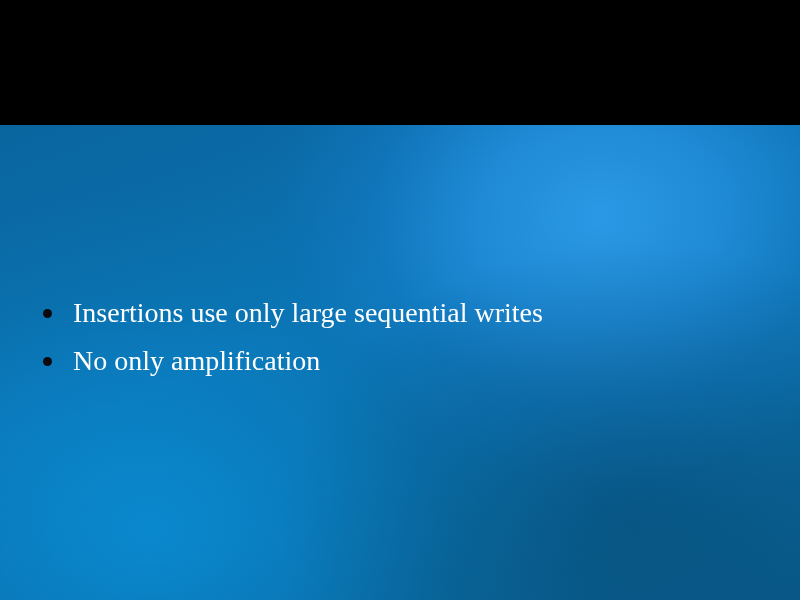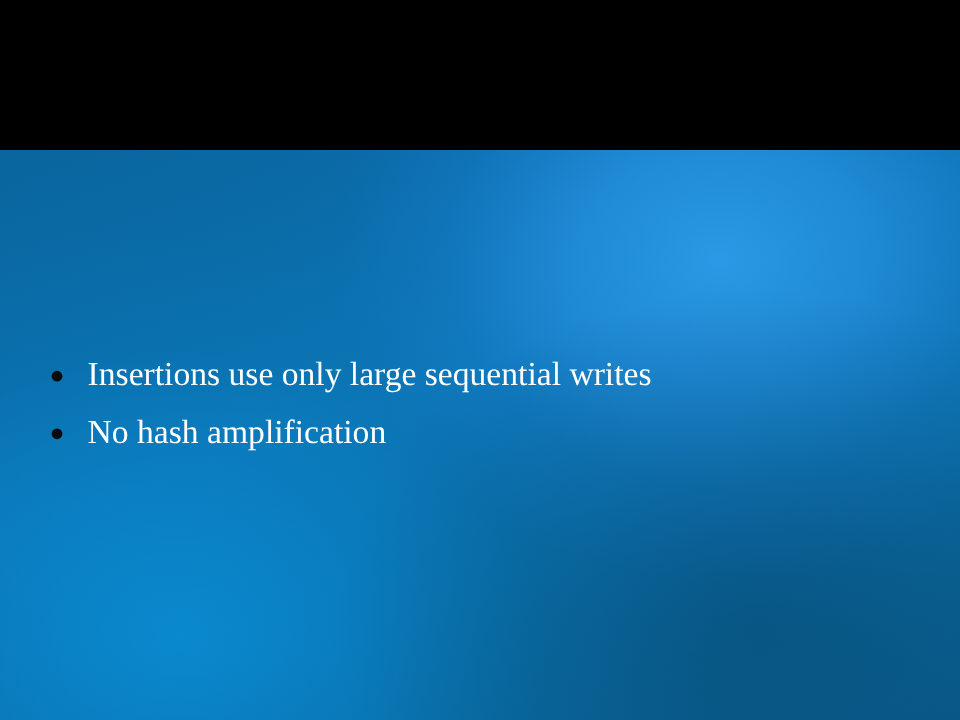--- a/index.html
+++ b/index.html
@@ -165,18 +165,18 @@
     <div class="glow-bottomleft"></div>
     <div class="shade-bottomright"></div>
 
     <ul class="bullet-list">
       <li class="bullet-item">
         <span class="bullet-marker"></span>
         <span class="bullet-text">Insertions use only large sequential writes</span>
       </li>
       <li class="bullet-item">
         <span class="bullet-marker"></span>
-        <span class="bullet-text">No hash amplification</span>
+        <span class="bullet-text">No only amplification</span>
       </li>
     </ul>
   </div>
 
 </div>
 
 </body></html>

